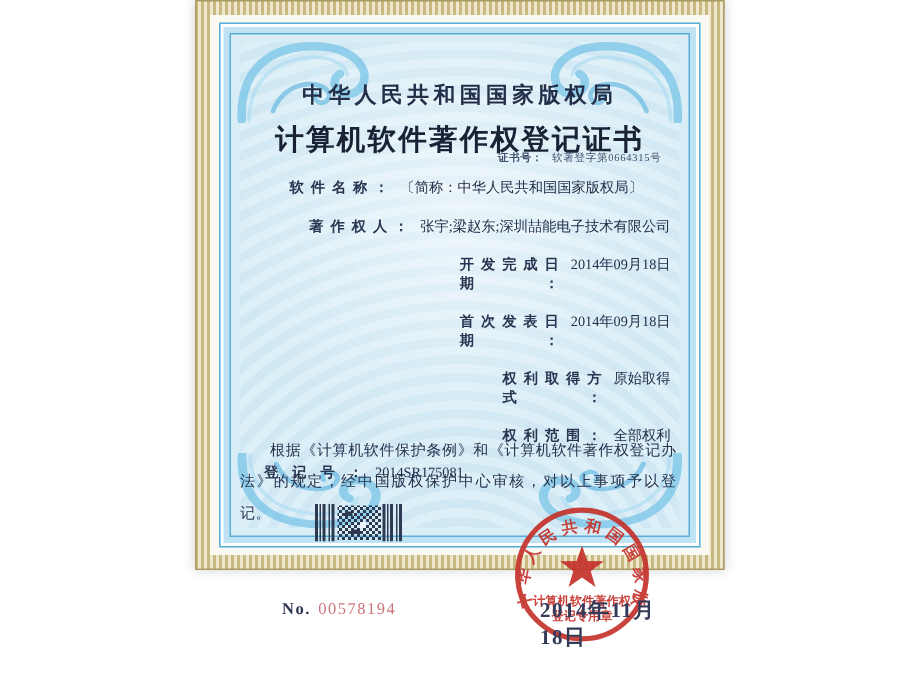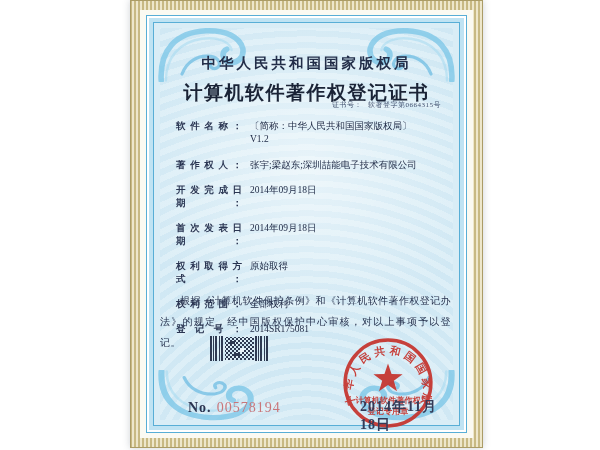--- a/index.html
+++ b/index.html
@@ -2,21 +2,21 @@
 <html><head>
 <meta charset="utf-8">
 <style>
   html,body{margin:0;padding:0;}
   body{
     width:600px;height:450px;background:#ffffff;overflow:hidden;position:relative;
     font-family:"Liberation Serif","DejaVu Serif",serif;
   }
   
   .cert{
-    position:absolute;left:130px;top:0;width:353px;height:448px;
+    position:absolute;left:130px;top:0;width:353px;height:380px;
     background:
       repeating-linear-gradient(90deg,#c8b983 0 2px,#eee7cb 2px 4px),
       #d9c99a;
     box-shadow:0 0 7px rgba(60,70,90,.25), inset 0 0 0 1px #ab9c66;
   }
   .paper{
     position:absolute;inset:10px;background:#fbfaf2;
   }
   .frame{
     position:absolute;inset:5px 6px;
@@ -36,40 +36,40 @@
   .flo{position:absolute;width:88px;height:56px;opacity:.9;pointer-events:none;}
   .flo.tl{left:-2px;top:-2px;}
   .flo.tr{right:-2px;top:-2px;transform:scaleX(-1);}
   .flo.bl{left:-2px;bottom:-2px;transform:scaleY(-1);width:96px;height:52px;}
   .flo.br{right:-2px;bottom:-2px;transform:scale(-1,-1);width:96px;height:52px;}
   
   .hdr{position:absolute;left:0;right:0;top:26px;text-align:center;}
   .issuer{font-size:14.5px;font-weight:bold;letter-spacing:3px;color:#232e49;}
   .title{font-size:19px;font-weight:bold;letter-spacing:1.5px;color:#1a2336;margin-top:7px;}
   .certno{position:absolute;right:12px;top:72px;font-size:7px;color:#41506e;letter-spacing:.5px;}
-  .certno b{font-weight:normal;margin-right:6px;}
+  .certno b{font-weight:bold;margin-right:6px;}
   
   .fields{position:absolute;left:16px;right:6px;top:92px;font-size:9.5px;line-height:13px;}
   .row{display:flex;margin-bottom:10px;}
   .f-label{width:66px;flex:0 0 66px;text-align:justify;text-align-last:justify;color:#2a3552;font-weight:bold;}
   .f-val{margin-left:8px;color:#222d48;}
-  .row.first{margin-bottom:13px;}
-  .row.gap{margin-bottom:12px;}
+  .row.first{margin-bottom:13px;margin-left:17px;}
+  .row.gap{margin-bottom:12px;justify-content:flex-end;}
   
   .statement{
     position:absolute;left:0;right:2px;top:262px;
     font-size:10px;line-height:21px;letter-spacing:.4px;
     text-indent:2em;text-align:justify;color:#27324e;
   }
   
   .barcode{position:absolute;left:50px;top:308px;width:58px;height:25px;}
   
   .seal{position:absolute;left:180px;top:310px;width:96px;height:90px;opacity:.92;}
   
-  .serial{position:absolute;left:28px;top:372px;font-size:14px;letter-spacing:1px;}
+  .serial{position:absolute;left:28px;top:372px;font-size:11px;letter-spacing:1px;}
   .serial .pfx{color:#2b3450;font-weight:bold;margin-right:5px;}
   .serial .num{color:#c9767a;}
   .issue-date{
     position:absolute;left:200px;top:370px;z-index:5;
     font-size:14px;font-weight:bold;letter-spacing:1px;color:#333b58;
   }
 </style>
 </head>
 <body>
 
@@ -113,21 +113,20 @@
       </div>
       <div class="certno">
         <b>证书号：</b><span>软著登字第0664315号</span>
       </div>
 
       <div class="fields">
         <div class="row first">
           <span class="f-label">软件名称：</span>
           <span class="f-val">
             <span style="display:block">〔简称：中华人民共和国国家版权局〕</span>
-            <span style="display:block">V1.2</span>
           </span>
         </div>
         <div class="row gap">
           <span class="f-label">著作权人：</span>
           <span class="f-val">张宇;梁赵东;深圳喆能电子技术有限公司</span>
         </div>
         <div class="row gap">
           <span class="f-label">开发完成日期：</span>
           <span class="f-val">2014年09月18日</span>
         </div>

